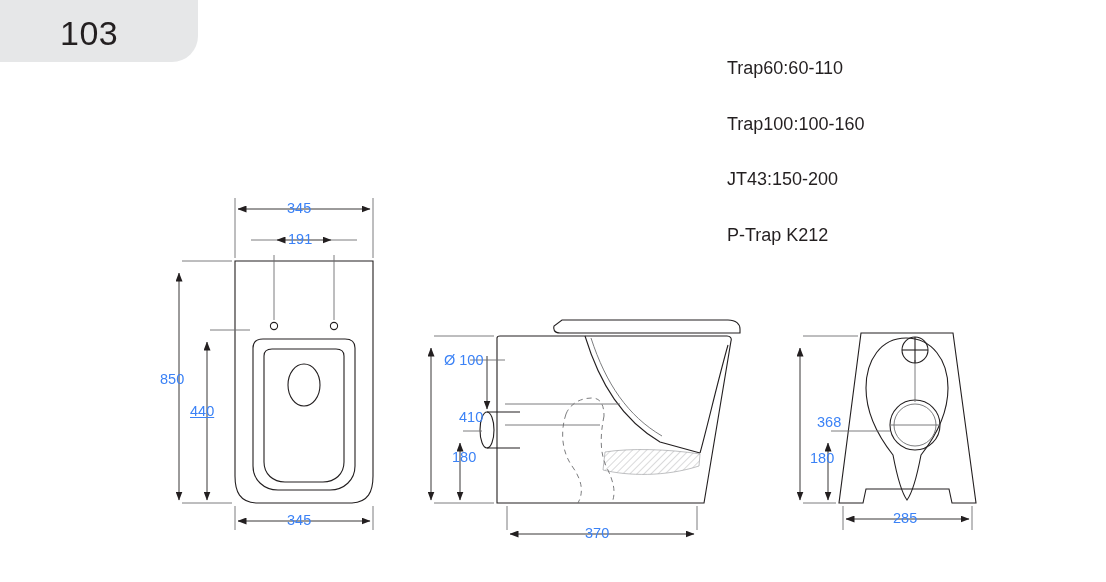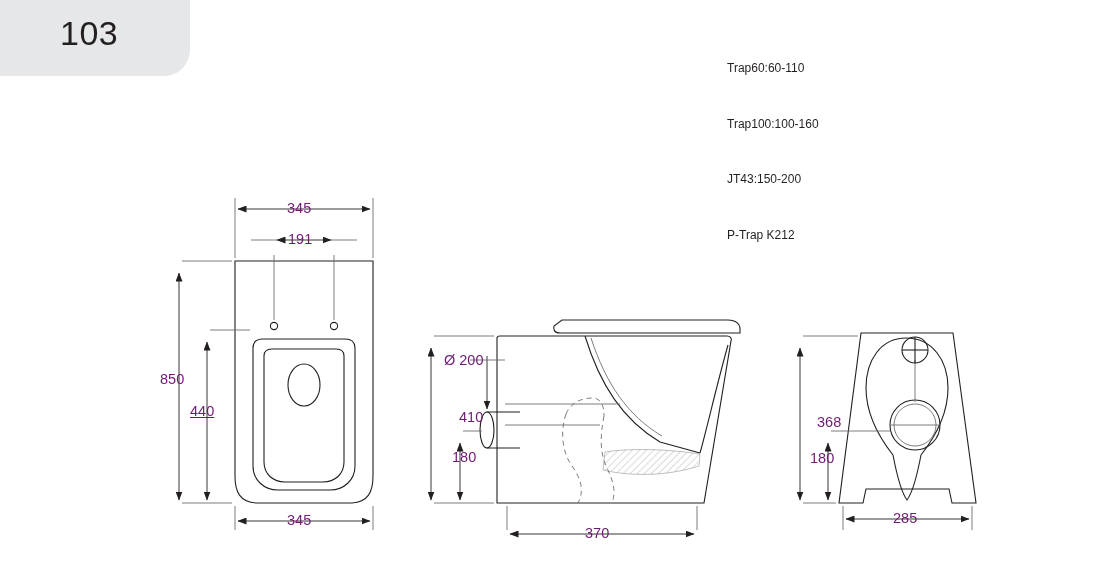--- a/index.html
+++ b/index.html
@@ -20,48 +20,49 @@
     left: 0; top: 0;
     width: 1106px;
     height: 582px;
   }
   
   .page-number-tab {
     position: absolute;
     left: 0;
     top: 0;
     width: 190px;
-    height: 76px;
+    height: 62px;
     background: #e6e7e8;
     border-bottom-right-radius: 26px;
+    padding-left: 8px;
   }
   .page-number-tab .num {
     position: absolute;
     left: 60px;
     top: 14px;
     font-size: 34px;
     letter-spacing: 0.5px;
     color: #231f20;
   }
   .trap-notes {
     position: absolute;
     left: 727px;
     top: 22px;
-    font-size: 12px;
+    font-size: 18px;
     line-height: 18.5px;
     color: #231f20;
     white-space: pre;
   }
   .trap-notes div { white-space: pre; }
 
   
   .lbl {
     position: absolute;
     font-size: 14.5px;
-    color: #701a75;
+    color: #3b82f6;
     white-space: nowrap;
   }
   svg.draw {
     position: absolute;
     left: 0;
     top: 0;
     width: 1106px;
     height: 582px;
     overflow: visible;
   }
@@ -231,21 +232,21 @@
       <line class="dim" x1="846" y1="519" x2="969" y2="519" marker-start="url(#arrStart)" marker-end="url(#arrEnd)"></line>
     </g>
   </svg>
 
   <div class="lbl" style="left:287px; top:200px;">345</div>
   <div class="lbl" style="left:288px; top:231px;">191</div>
   <div class="lbl" style="left:160px; top:371px;">850</div>
   <div class="lbl" style="left:190px; top:403px;text-decoration:underline;">440</div>
   <div class="lbl" style="left:287px; top:512px;">345</div>
 
-  <div class="lbl" style="left:444px; top:352px;">Ø 200</div>
+  <div class="lbl" style="left:444px; top:352px;">Ø 100</div>
   <div class="lbl" style="left:411px; top:409px;margin-left:48px;">410</div>
   <div class="lbl" style="left:452px; top:449px;">180</div>
   <div class="lbl" style="left:585px; top:525px;">370</div>
 
   <div class="lbl" style="left:817px; top:414px;">368</div>
   <div class="lbl" style="left:810px; top:450px;">180</div>
   <div class="lbl" style="left:893px; top:510px;">285</div>
 
 </div>
 

